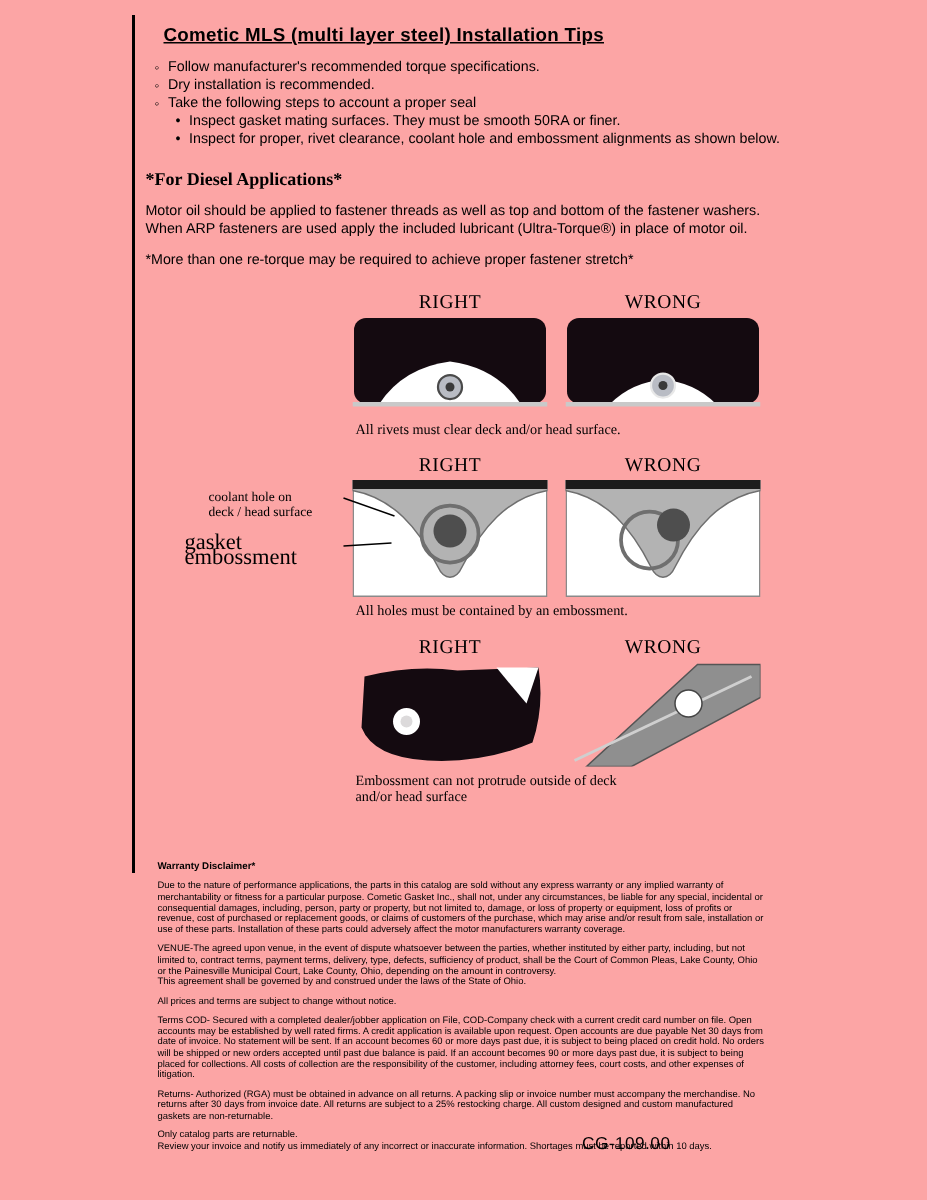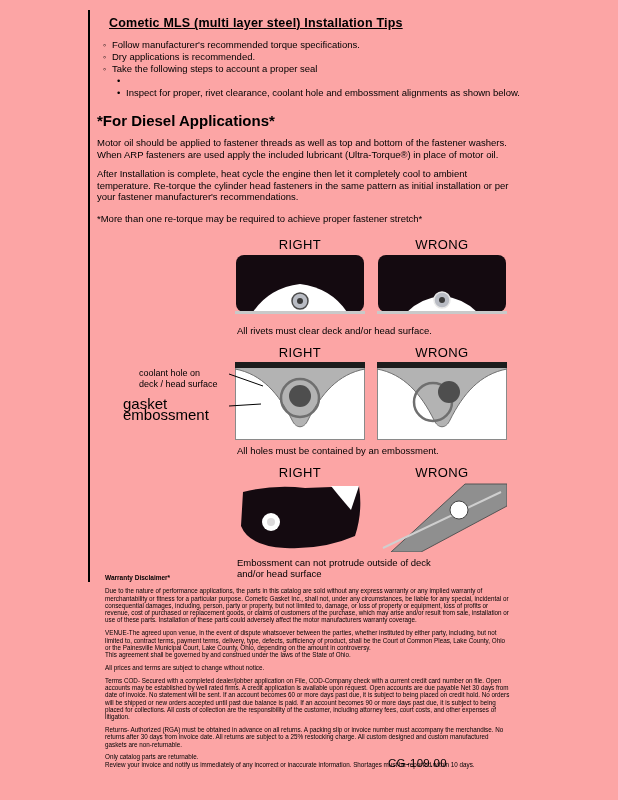--- a/index.html
+++ b/index.html
@@ -16,25 +16,25 @@
   .title {
     font-size:12.5px; font-weight:bold; text-decoration:underline;
     margin:0 0 9px 12px; letter-spacing:0.2px;
   }
 
   .bullet-row { display:flex; font-size:9.5px; line-height:12px; margin-left:6px; }
   .bullet-row .marker { width:9px; flex:none; font-size:9px; }
   .bullet-row.sub { margin-left:20px; }
   .bullet-row.sub .marker { font-size:9.5px; }
 
-  .diesel-heading { font-size:15px; font-weight:bold; margin:13px 0 0 0; }
+  .diesel-heading { font-size:12px; font-weight:bold; margin:13px 0 0 0;font-family:Liberation Serif, serif; }
   .para { font-size:9.5px; line-height:11.5px; margin:8px 0 0 0; }
   .note { font-size:9.5px; line-height:11.5px; margin:10px 0 0 0; }
 
-  .figures { position:relative; margin:13px 0 0 138px; width:272px; }
+  .figures { position:relative; margin:13px 0 0 138px; width:272px;font-family:Liberation Serif, serif; }
   .fig-headers { display:flex; gap:12px; margin-bottom:2px; }
   .fig-headers div { width:130px; text-align:center; font-size:13px; letter-spacing:0.4px; }
   .fig-row { display:flex; gap:12px; position:relative; }
   .fig-box { width:130px; flex:none; line-height:0; }
   .fig-caption { font-size:9.5px; line-height:11px; margin:5px 0 9px 2px; }
   .pre { white-space:pre-line; }
 
   .fig2-label1 { position:absolute; left:-96px; top:6px; width:92px;
                  font-size:9px; line-height:10.5px; white-space:pre-line; }
   .fig2-label2 { position:absolute; left:-112px; top:37px; width:106px;
@@ -56,37 +56,37 @@
 
   <div class="content">
     <h1 class="title">Cometic MLS (multi layer steel) Installation Tips</h1>
 
     <div class="bullet-row">
       <span class="marker">◦</span>
       <span>Follow manufacturer's recommended torque specifications.</span>
     </div>
     <div class="bullet-row">
       <span class="marker">◦</span>
-      <span>Dry applications is recommended.</span>
+      <span>Dry installation is recommended.</span>
     </div>
     <div class="bullet-row">
       <span class="marker">◦</span>
       <span>Take the following steps to account a proper seal</span>
     </div>
     <div class="bullet-row sub">
       <span class="marker">•</span>
+      <span>Inspect gasket mating surfaces.  They must be smooth 50RA or finer.</span>
     </div>
     <div class="bullet-row sub">
       <span class="marker">•</span>
       <span>Inspect for proper, rivet clearance, coolant hole and embossment alignments as shown below.</span>
     </div>
 
     <div class="diesel-heading">*For Diesel Applications*</div>
     <p class="para">Motor oil should be applied to fastener threads as well as top and bottom of the fastener washers. When ARP fasteners are used apply the included lubricant (Ultra-Torque®) in place of motor oil.</p>
-    <p class="para">After Installation is complete, heat cycle the engine then let it completely cool to ambient temperature. Re-torque the cylinder head fasteners in the same pattern as initial installation or per your fastener manufacturer's recommendations.</p>
     <p class="note">*More than one re-torque may be required to achieve proper fastener stretch*</p>
 
     <div class="figures">
 
       <div class="fig-headers">
         <div>RIGHT</div>
         <div>WRONG</div>
       </div>
       <div class="fig-row">
         <div class="fig-box">

